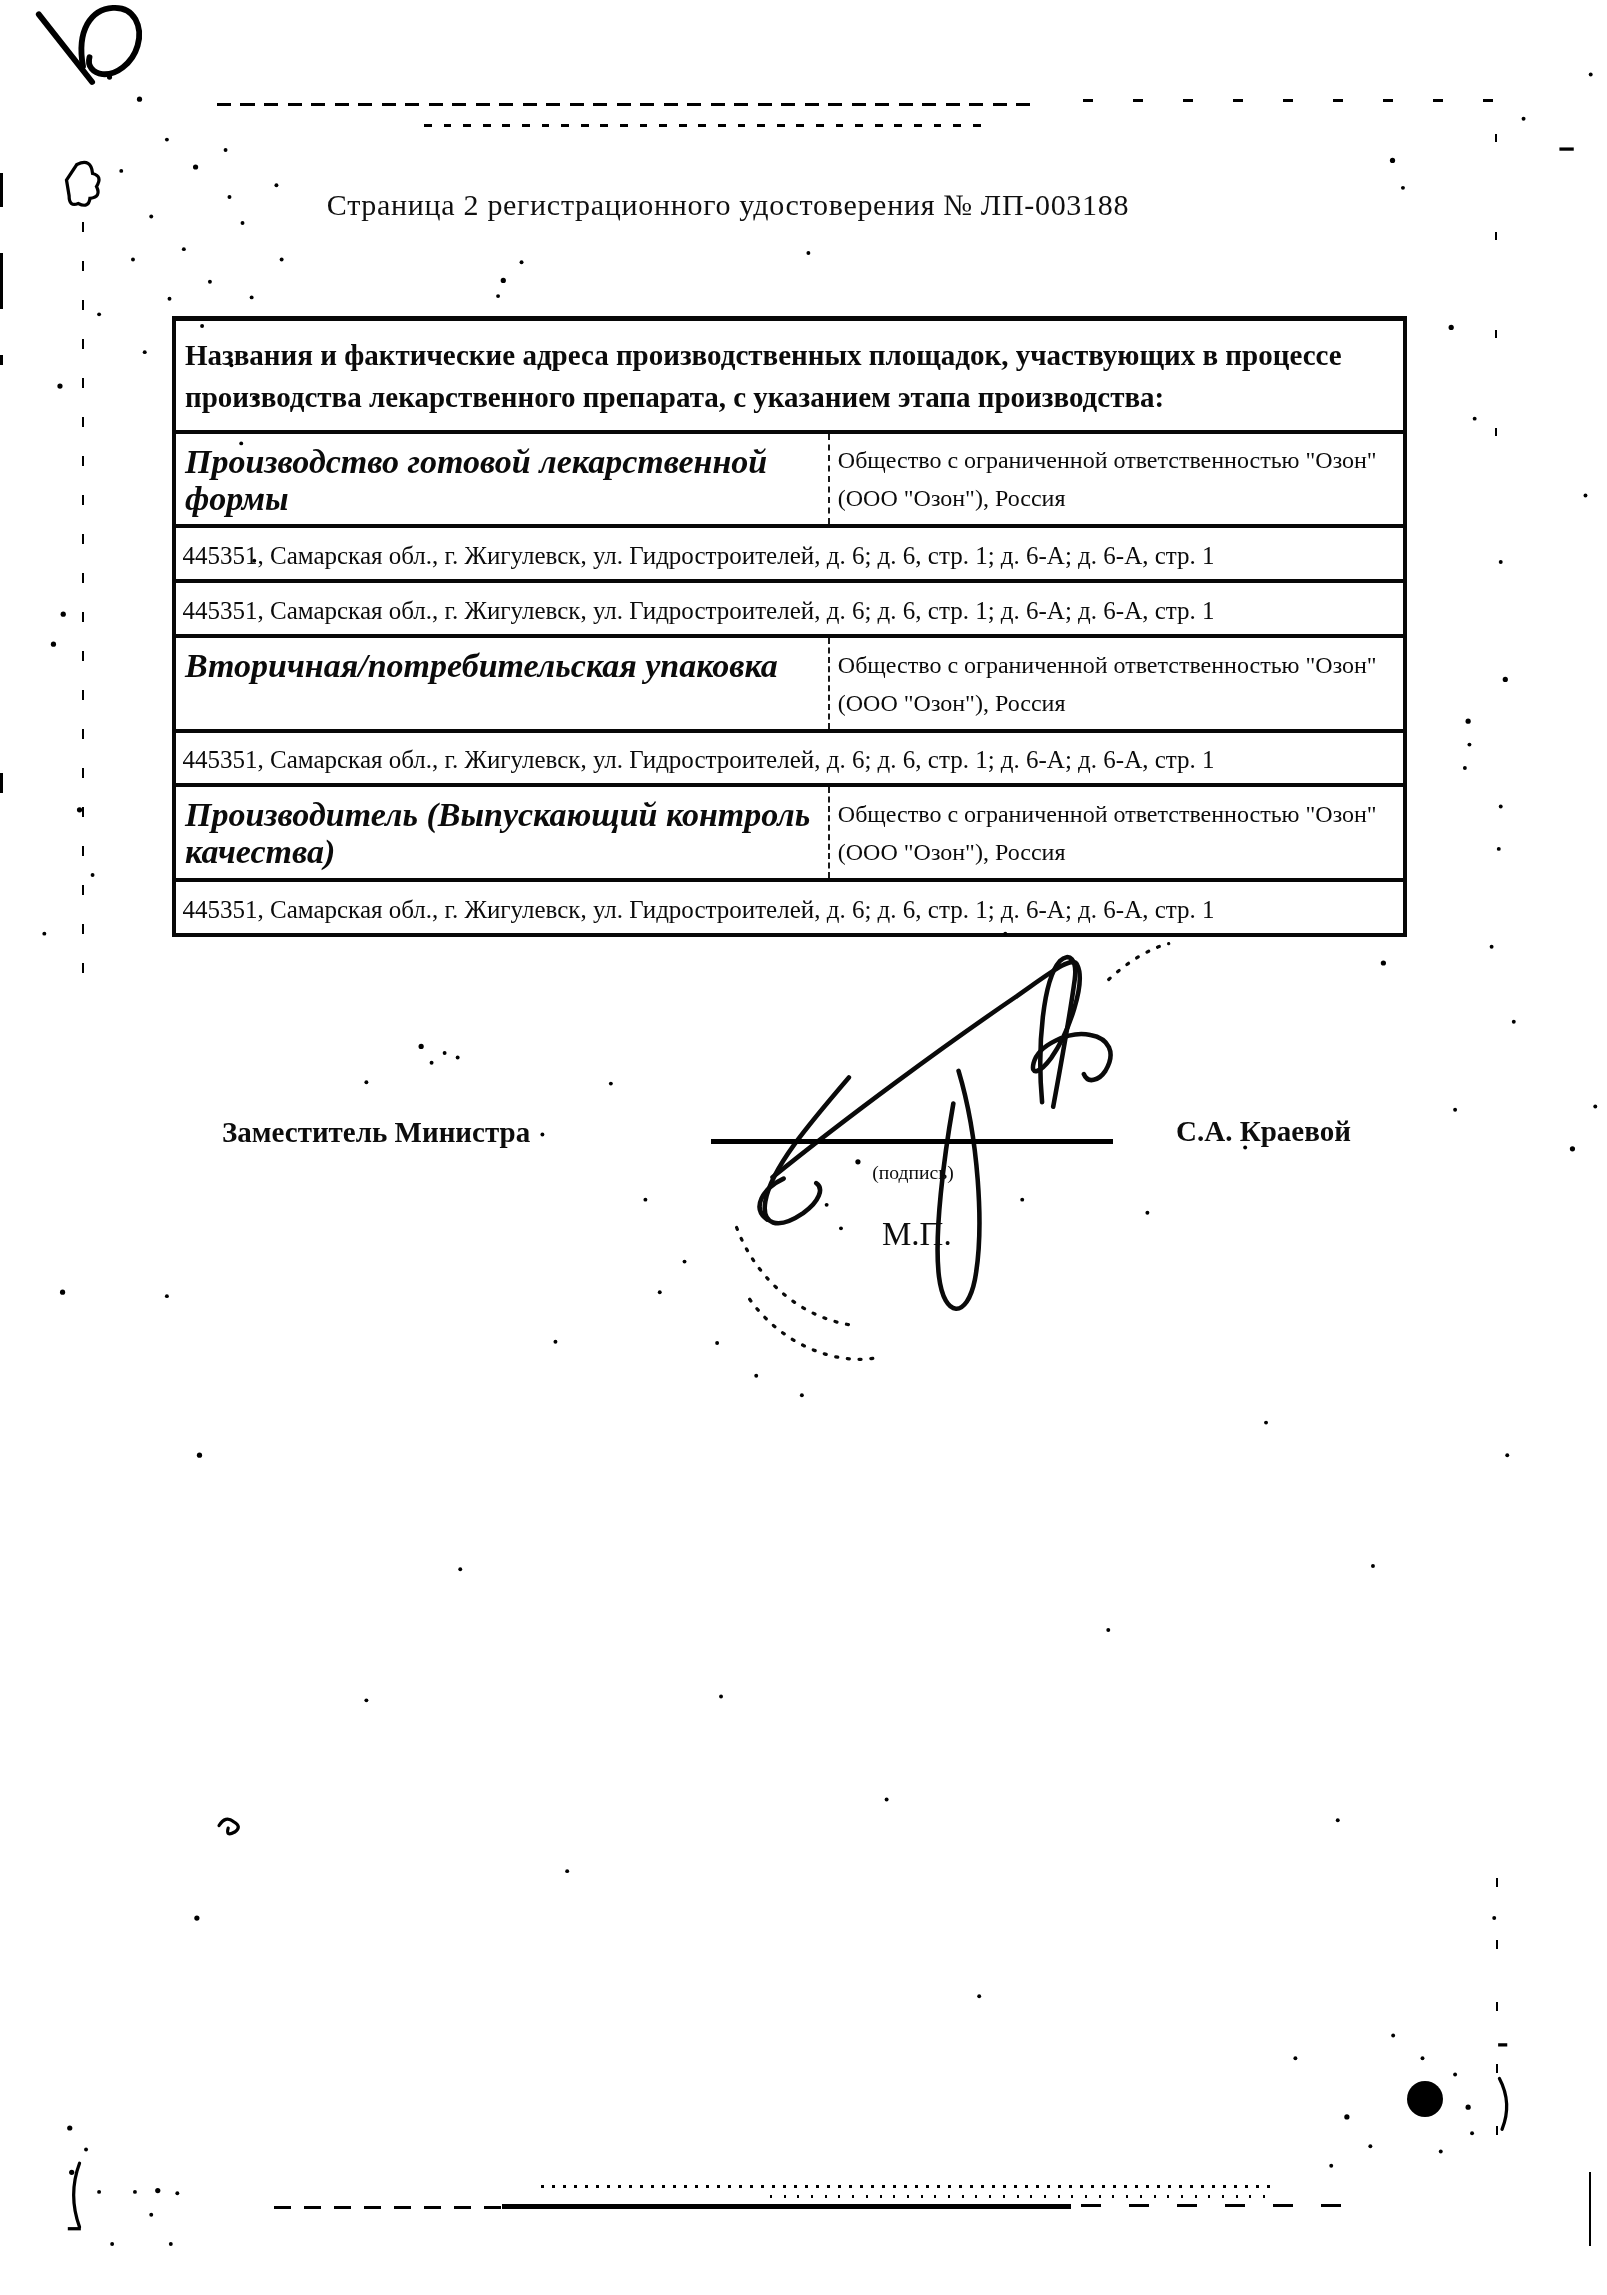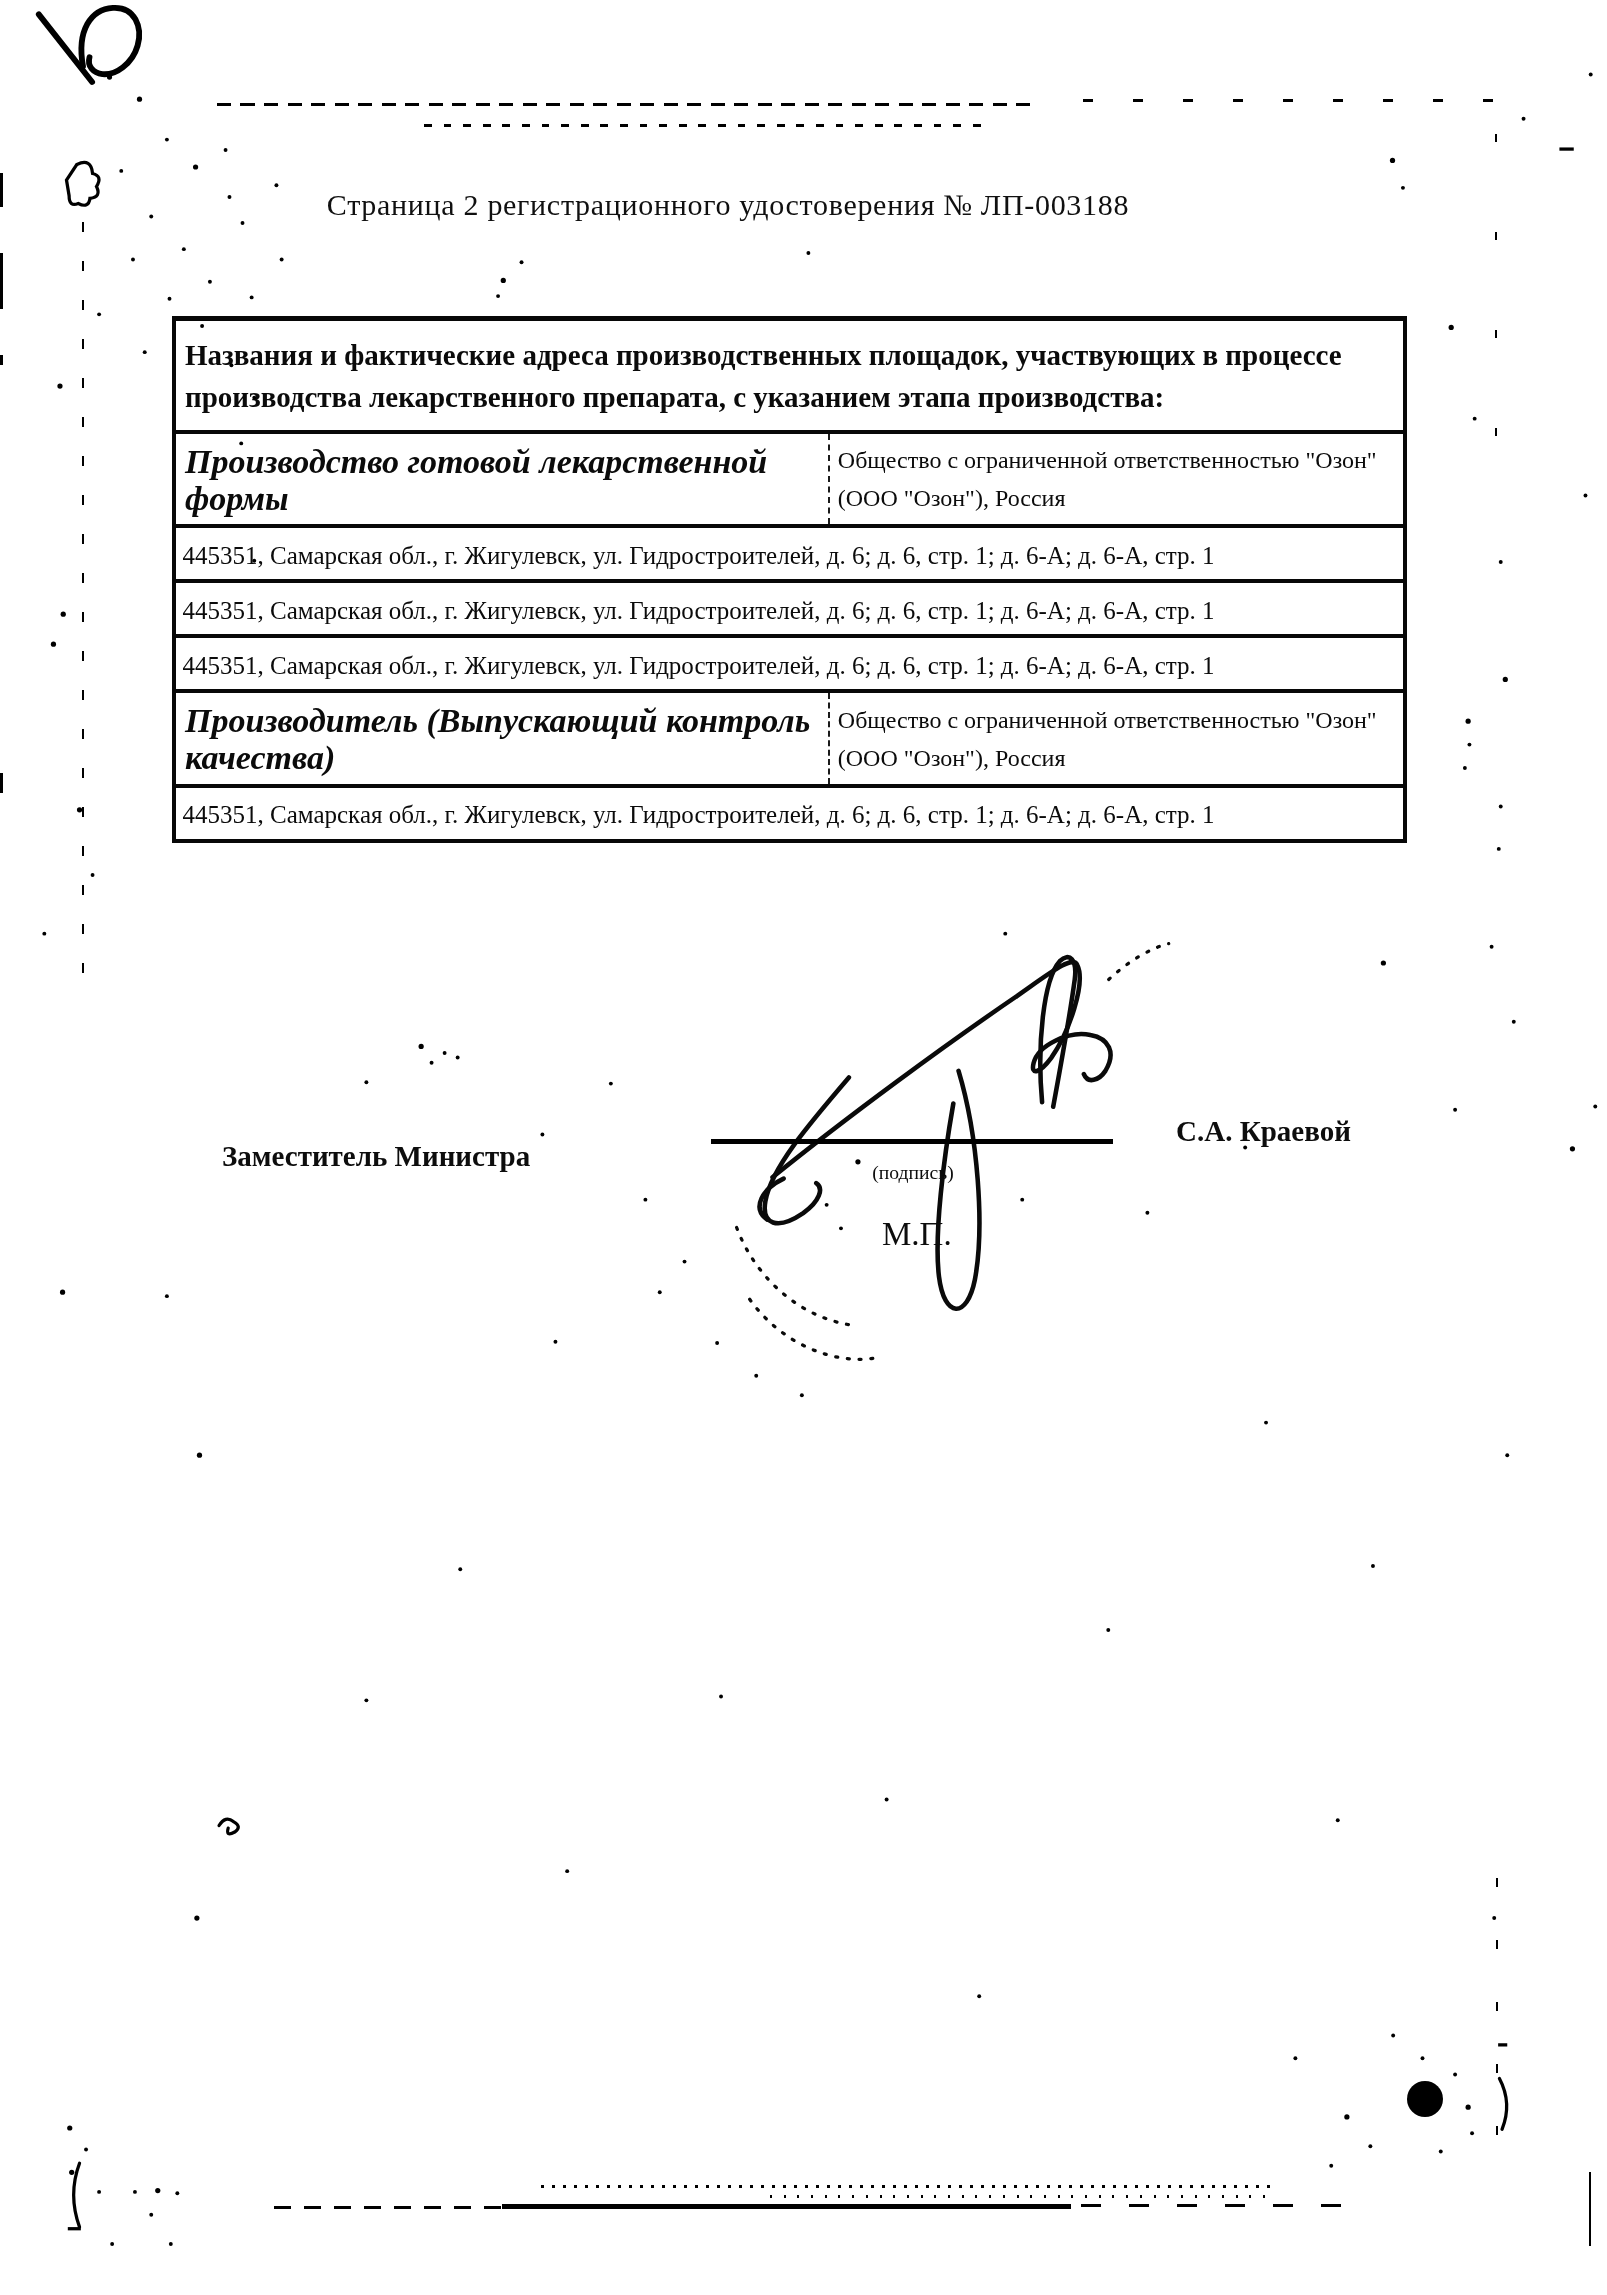--- a/index.html
+++ b/index.html
@@ -27,21 +27,21 @@
     font-weight:700;font-size:29px;line-height:42px;white-space:normal;
   }
   .r-stage td{height:65px;padding:9px 3.9px 7.8px 9px;}
   .c-stage{font-style:italic;font-weight:700;font-size:34px;line-height:37px;}
   .c-company{
     border-left:2.6px dashed #1a1a1a;
     font-size:24px;line-height:38px;padding:7.8px 2.6px 6.5px 7.8px !important;white-space:normal;
   }
   .r-addr td{height:34px;padding:10.4px 3.9px 6.5px 6.5px;font-size:25px;line-height:33px;}
   
-  .sig-pos{top:1116px;left:222px;font-size:29px;font-weight:700;margin-top:24px;}
+  .sig-pos{top:1116px;left:222px;font-size:29px;font-weight:700;}
   .sig-name{top:1115px;left:1144px;font-size:29px;font-weight:700;margin-left:32px;}
   .sig-line{position:absolute;top:1139px;left:711px;width:402px;height:5.2px;
     background:linear-gradient(90deg,#000 0 45%,#000 100%);}
   .sig-caption{top:1162px;left:812px;width:202px;text-align:center;font-size:19.6px;font-family:Liberation Serif, serif;}
   .sig-mp{top:1216px;left:882px;font-size:33px;}
   .sig-svg{position:absolute;left:704px;top:939px;}
   .sig-svg path{fill:none;stroke:#0a0a0a;stroke-width:7;stroke-linecap:round;}
   .sig-svg path.dot{stroke-dasharray:3 15;stroke-width:5;}
   
   .hw-mark{position:absolute;left:31px;top:1.3px;}
@@ -113,20 +113,24 @@
     </tr>
     <tr class="r-stage">
       <td class="c-stage">Производство готовой лекарственной формы</td>
       <td class="c-company">Общество с ограниченной ответственностью "Озон" (ООО "Озон"), Россия</td>
     </tr>
     <tr class="r-addr">
       <td colspan="2">445351, Самарская обл., г. Жигулевск, ул. Гидростроителей, д. 6; д. 6, стр. 1; д. 6-А; д. 6-А, стр. 1</td>
     </tr>
     <tr class="r-addr">
       <td colspan="2">445351, Самарская обл., г. Жигулевск, ул. Гидростроителей, д. 6; д. 6, стр. 1; д. 6-А; д. 6-А, стр. 1</td>
+    </tr>
+    <tr class="r-stage">
+      <td class="c-stage">Вторичная/потребительская упаковка</td>
+      <td class="c-company">Общество с ограниченной ответственностью "Озон" (ООО "Озон"), Россия</td>
     </tr>
     <tr class="r-addr">
       <td colspan="2">445351, Самарская обл., г. Жигулевск, ул. Гидростроителей, д. 6; д. 6, стр. 1; д. 6-А; д. 6-А, стр. 1</td>
     </tr>
     <tr class="r-stage">
       <td class="c-stage">Производитель (Выпускающий контроль качества)</td>
       <td class="c-company">Общество с ограниченной ответственностью "Озон" (ООО "Озон"), Россия</td>
     </tr>
     <tr class="r-addr">
       <td colspan="2">445351, Самарская обл., г. Жигулевск, ул. Гидростроителей, д. 6; д. 6, стр. 1; д. 6-А; д. 6-А, стр. 1</td>

